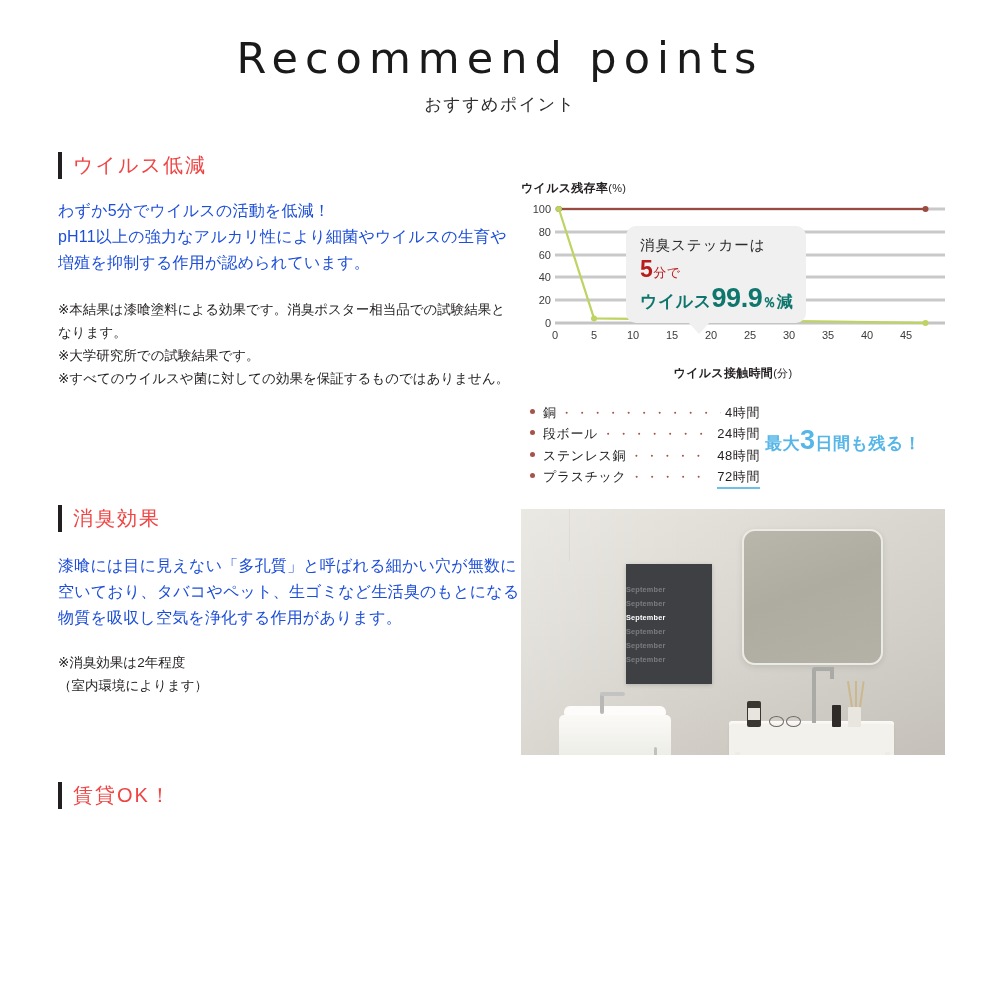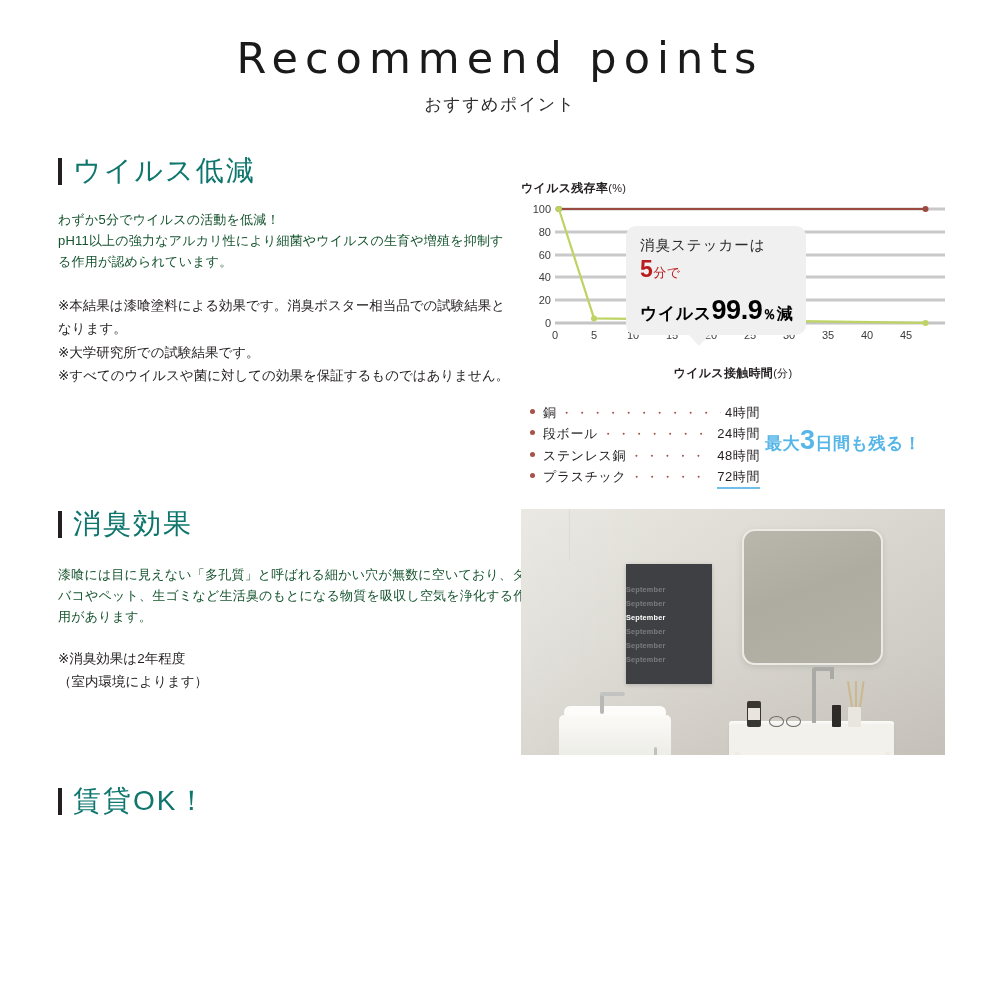--- a/index.html
+++ b/index.html
@@ -25,23 +25,23 @@
   .hdr-sub {
     margin-top: 12px;
     font-size: 17px;
     letter-spacing: 1.5px;
     color: #2b2b2b;
   }
 
   
   .sec-head { display: flex; align-items: center; gap: 11px; }
   .sec-bar { width: 4px; height: 27px; background: #231f20; flex: 0 0 auto; }
-  .sec-title { font-size: 28px; letter-spacing: 2px; color: #0f766e; font-weight: 400; }
-
-  .body-txt { font-size: 13px; line-height: 1.62; color: #14532d; letter-spacing: 0.2px; }
+  .sec-title { font-size: 20px; letter-spacing: 2px; color: #ef4444; font-weight: 400; }
+
+  .body-txt { font-size: 16px; line-height: 1.62; color: #1d4ed8; letter-spacing: 0.2px; }
   .note-txt { font-size: 13.5px; line-height: 1.72; color: #231f20; }
 
   
   #sec1 { position: absolute; left: 58px; top: 152px; width: 452px; }
   #sec1 .body-txt { margin-top: 19px; }
   #sec1 .note-txt { margin-top: 22px; }
 
   #sec2 { position: absolute; left: 58px; top: 505px; width: 470px; }
   #sec2 .body-txt { margin-top: 21px; }
   #sec2 .note-txt { margin-top: 20px; }
@@ -78,21 +78,21 @@
   }
   .callout:after {
     content: ""; position: absolute; left: 62px; bottom: -11px;
     border-left: 11px solid transparent; border-right: 11px solid transparent;
     border-top: 12px solid #f0f0f0;
   }
   .co-l1 { font-size: 14.5px; color: #2b2b2b; letter-spacing: 1px; }
   .co-l2 { margin-top: 3px; color: #b91c1c; letter-spacing: 0.5px; line-height: 1; }
   .co-l2 .big { font-size: 23px; font-weight: 700; }
   .co-l2 .sm { font-size: 13px; }
-  .co-l3 { margin-top: 16px; color: #000000; letter-spacing: 0.5px; line-height: 1; white-space: nowrap; }
+  .co-l3 { margin-top: 4px; color: #0f766e; letter-spacing: 0.5px; line-height: 1; white-space: nowrap; }
   .co-l3 .jp { font-size: 17px; font-weight: 700; }
   .co-l3 .num { font-size: 27px; font-weight: 700; letter-spacing: -0.5px; }
   .co-l3 .pct { font-size: 14px; font-weight: 700; }
   .co-l3 .gen { font-size: 16px; font-weight: 700; }
 
   
   #legend { position: absolute; left: 530px; top: 402px; width: 230px; }
   .lg-row { display: flex; align-items: baseline; font-size: 13px; color: #231f20; line-height: 1.62; letter-spacing: 0.6px; }
   .lg-dot { width: 5px; height: 5px; border-radius: 50%; background: #a6534a; margin-right: 8px; flex: 0 0 auto; position: relative; top: -3px; }
   .lg-name { white-space: nowrap; }

